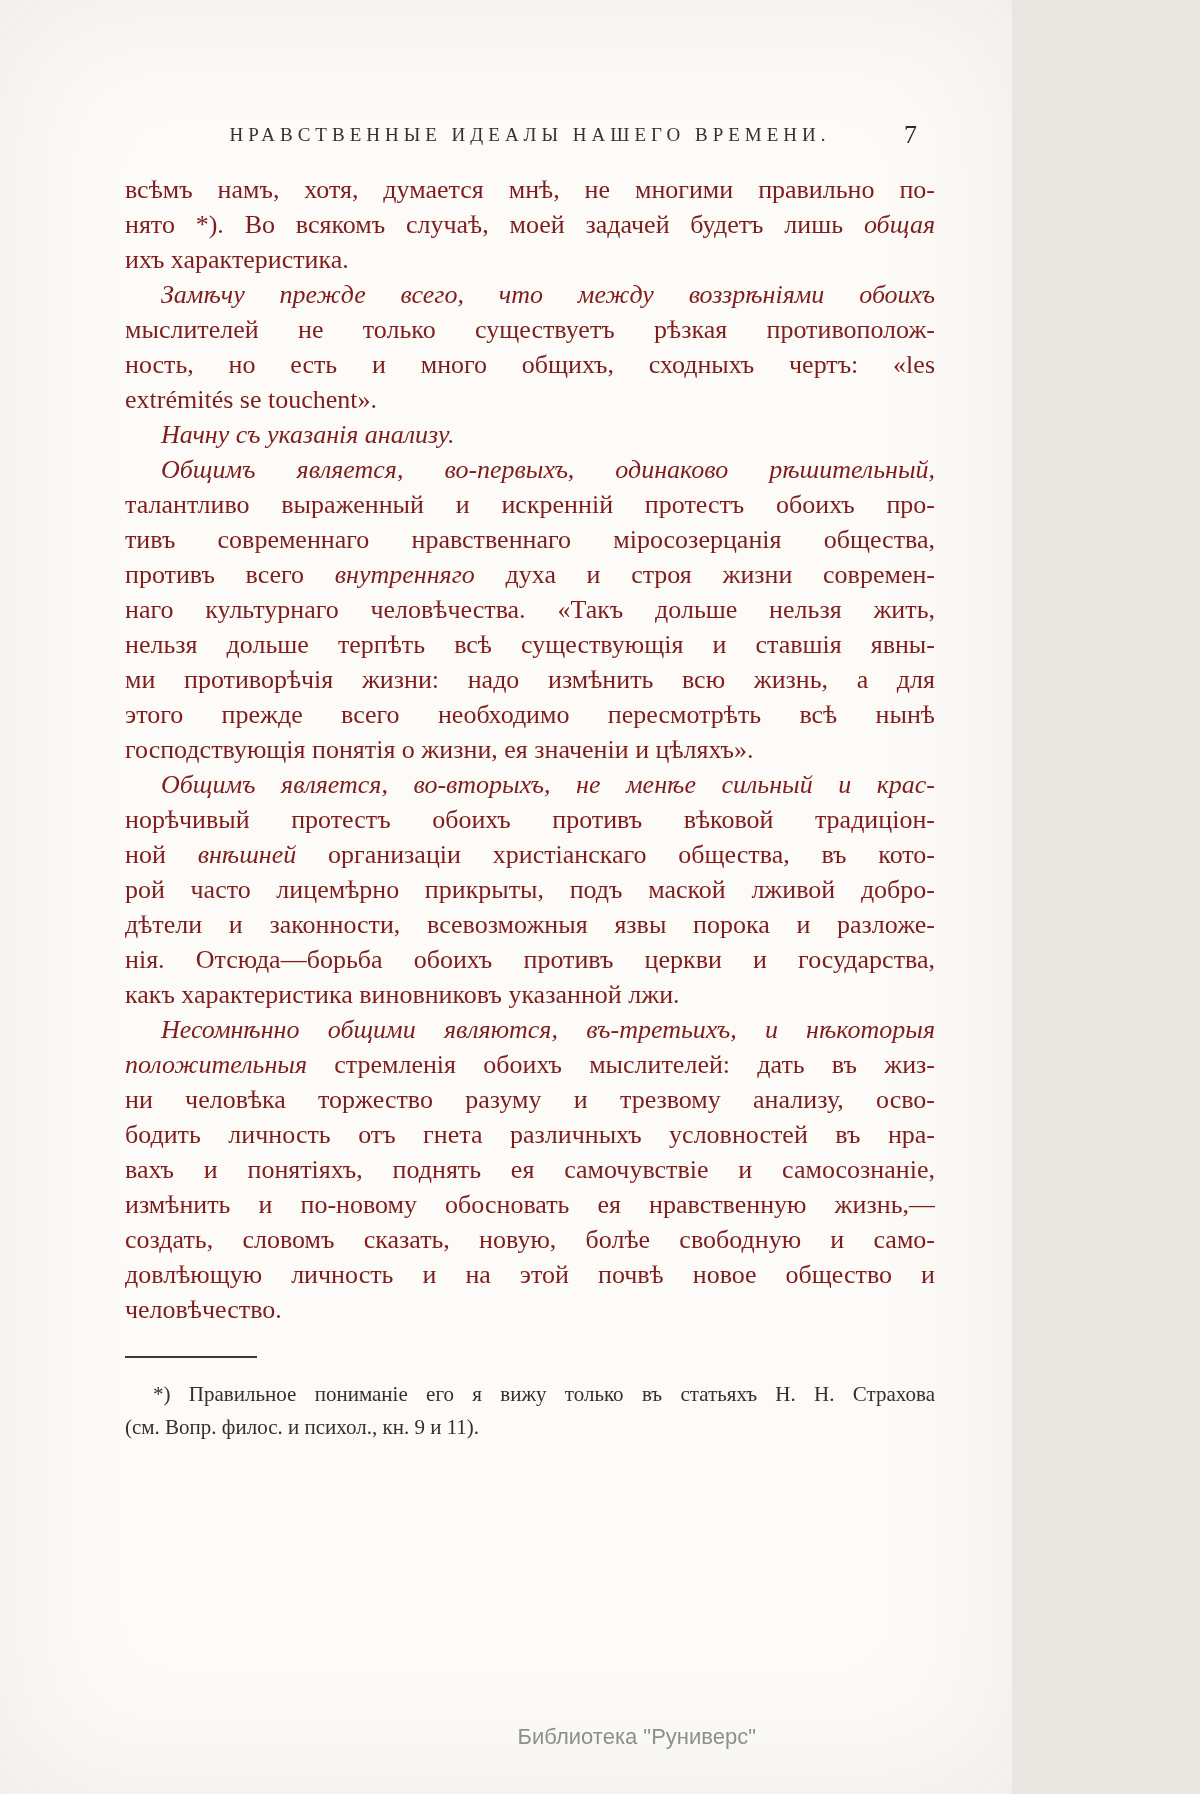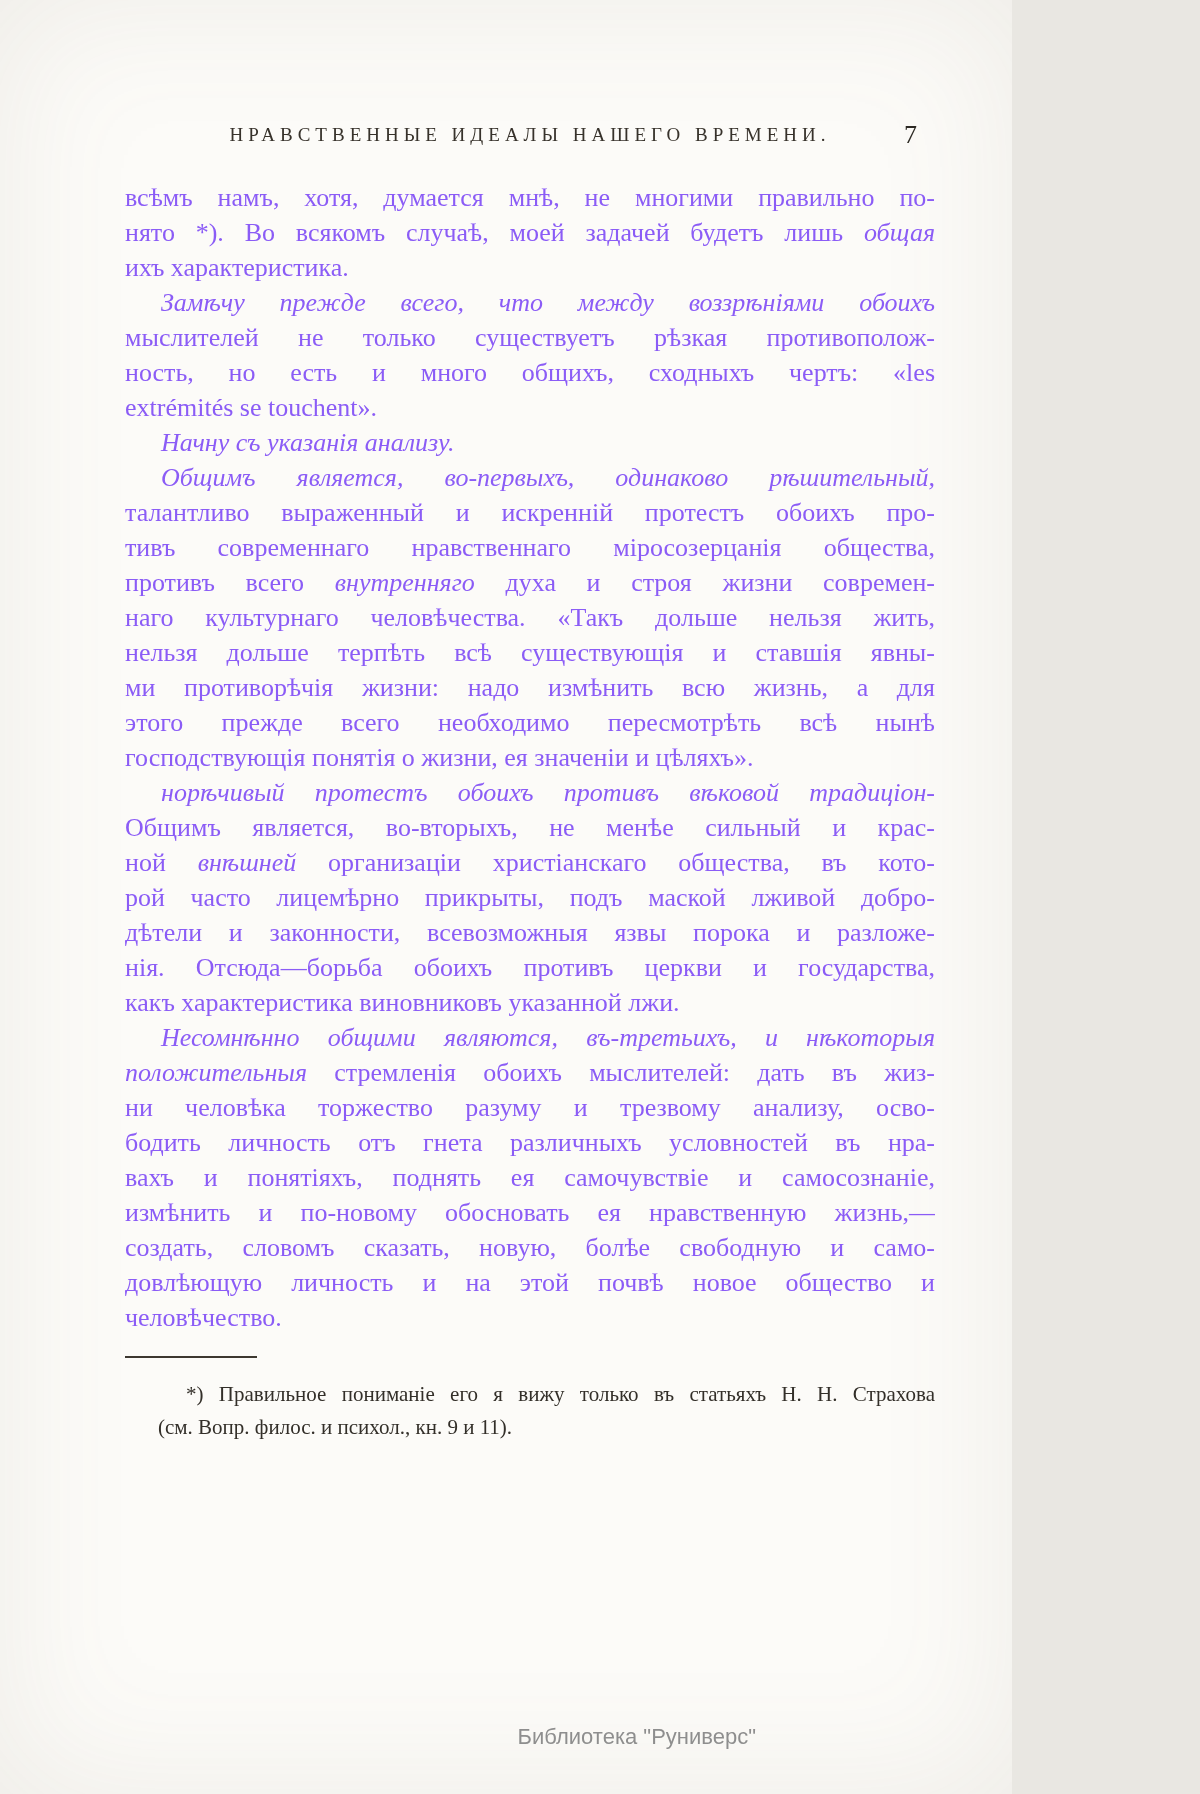--- a/index.html
+++ b/index.html
@@ -32,23 +32,23 @@
     white-space: nowrap;
   }
   .page-number {
     position: absolute; right: 18px; top: -4px;
     font-size: 26px; color: #2c2923;
   }
 
   
   .body {
     position: absolute;
-    top: 180px; left: 125px; width: 810px;
+    top: 172px; left: 125px; width: 810px;
     font-size: 26px;
-    color: #8b5cf6;
+    color: #7f1d1d;
   }
   .para { margin: 0; padding: 0; }
   .line {
     display: block;
     height: 35px;
     line-height: 35px;
     overflow: hidden;
     text-align: justify;
     text-align-last: justify;
   }
@@ -62,21 +62,21 @@
     top: 1356px; left: 125px;
     width: 132px; height: 2px;
     background: #3d3830;
   }
   .footnote {
     position: absolute;
     top: 1378px; left: 125px; width: 810px;
     font-size: 21px;
     color: #332f29;
   }
-  .footnote .line { height: 33px; line-height: 33px; margin-left: 33px; }
+  .footnote .line { height: 33px; line-height: 33px; }
   .footnote .line.first { text-indent: 28px; }
 
   
   .watermark {
     position: absolute;
     top: 1724px; right: 256px;
     font-family: "Liberation Sans", sans-serif;
     font-size: 22px;
     color: #8e8e8e;
   }
@@ -116,22 +116,22 @@
       <span class="line">тивъ современнаго нравственнаго міросозерцанія общества,</span>
       <span class="line"><span>противъ всего </span><em>внутренняго</em><span> духа и строя жизни современ-</span></span>
       <span class="line">наго культурнаго человѣчества. «Такъ дольше нельзя жить,</span>
       <span class="line">нельзя дольше терпѣть всѣ существующія и ставшія явны-</span>
       <span class="line">ми противорѣчія жизни: надо измѣнить всю жизнь, а для</span>
       <span class="line">этого прежде всего необходимо пересмотрѣть всѣ нынѣ</span>
       <span class="line last">господствующія понятія о жизни, ея значеніи и цѣляхъ».</span>
     </p>
 
     <p class="para indent">
+      <span class="line">Общимъ является, во-вторыхъ, не менѣе сильный и крас-</span>
       <span class="line">норѣчивый протестъ обоихъ противъ вѣковой традиціон-</span>
-      <span class="line">Общимъ является, во-вторыхъ, не менѣе сильный и крас-</span>
       <span class="line"><span>ной </span><em>внѣшней</em><span> организаціи христіанскаго общества, въ кото-</span></span>
       <span class="line">рой часто лицемѣрно прикрыты, подъ маской лживой добро-</span>
       <span class="line">дѣтели и законности, всевозможныя язвы порока и разложе-</span>
       <span class="line">нія. Отсюда—борьба обоихъ противъ церкви и государства,</span>
       <span class="line last">какъ характеристика виновниковъ указанной лжи.</span>
     </p>
 
     <p class="para indent">
       <span class="line">Несомнѣнно общими являются, въ-третьихъ, и нѣкоторыя</span>
       <span class="line"><span></span><em>положительныя</em><span> стремленія обоихъ мыслителей: дать въ жиз-</span></span>

